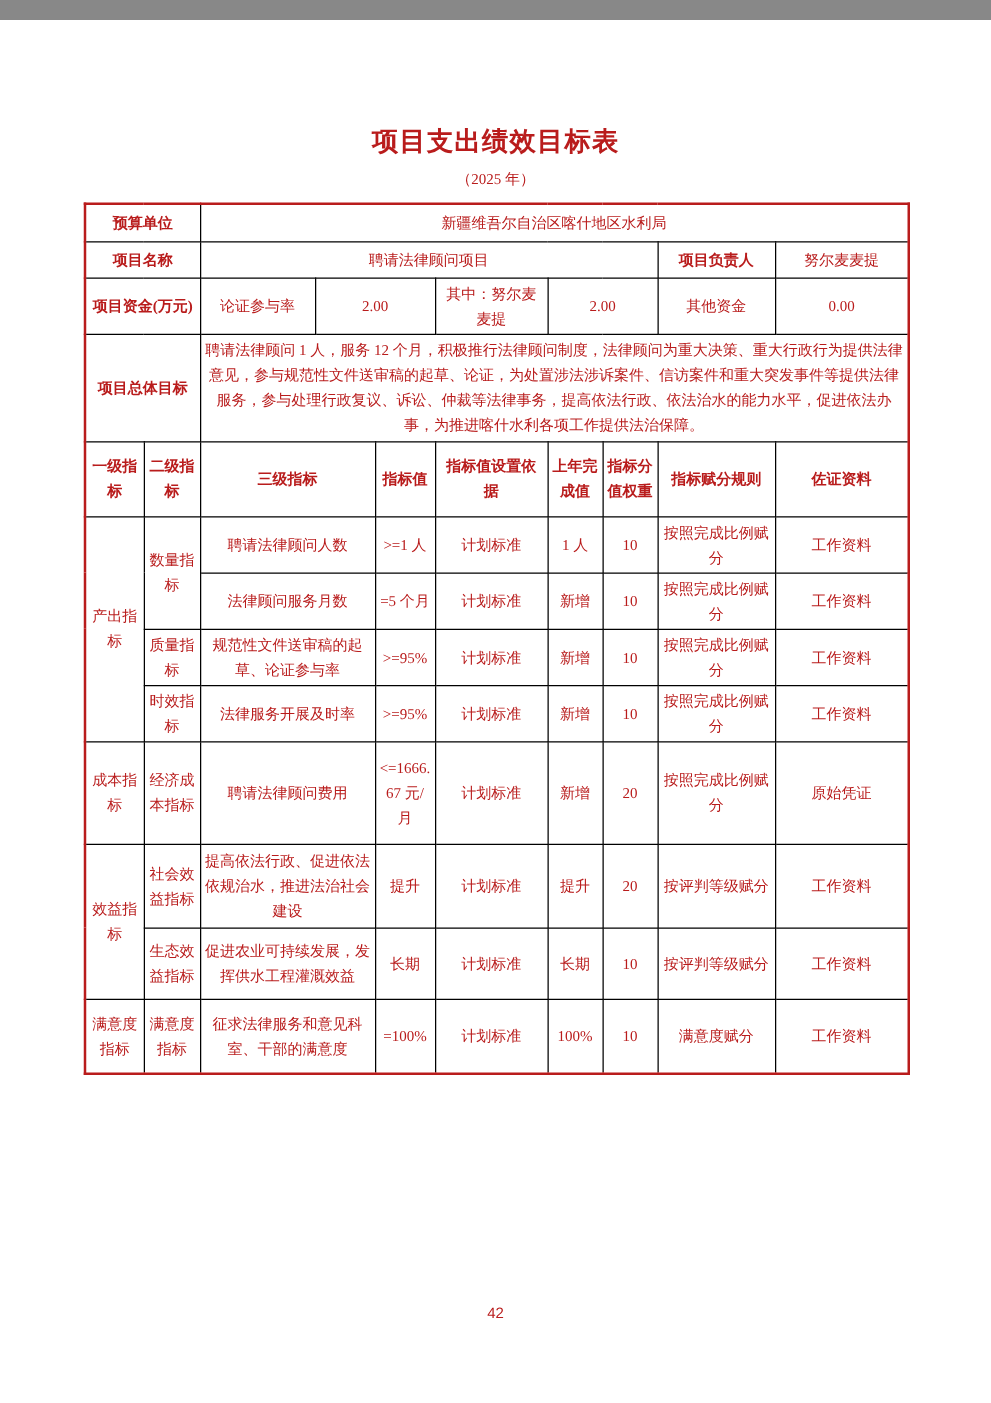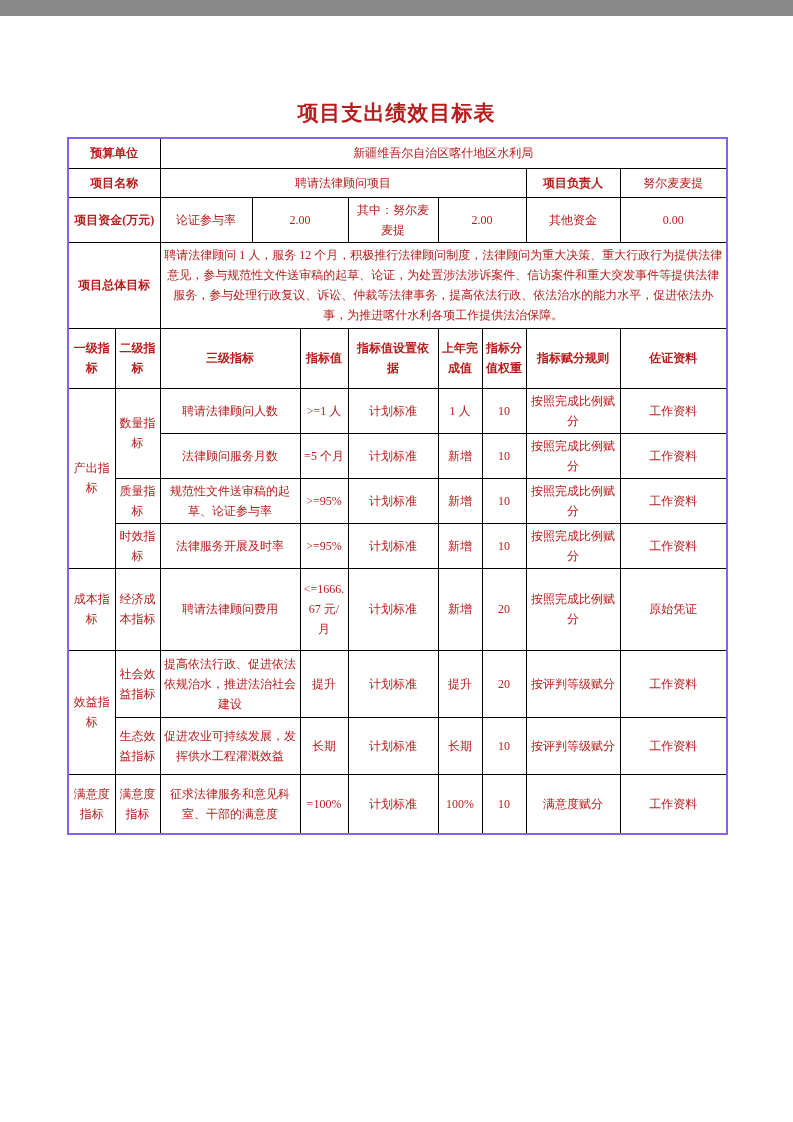--- a/index.html
+++ b/index.html
@@ -41,21 +41,21 @@
   }
   table.main td {
     border: 1px solid #000;
     font-size: 12px;
     text-align: center;
     vertical-align: middle;
     padding: 2px 3px;
     line-height: 20px;
     word-wrap: break-word;
   }
-  table.main { border: 2px solid #8b5cf6; }
+  table.main { border: 2px solid #b91c1c; }
   td.b { font-weight: bold; }
   td.goal-text {
     text-align: justify;
     padding: 4px 8px;
     line-height: 21.5px;
   }
   td.col-val { word-break: break-all; }
   
   tr.r-a  td { height: 30px; }
   tr.r-b  td { height: 29px; }
@@ -80,20 +80,21 @@
     font-family: "Liberation Sans", sans-serif;
   }
 </style>
 </head>
 <body>
 
 <div class="page">
   <div class="content">
 
     <div class="title">项目支出绩效目标表</div>
+    <div class="subtitle">（2025 年）</div>
 
     <table class="main">
       <colgroup>
         <col style="width:47px">
           <col style="width:45px">
           <col style="width:92px">
         <col style="width:48px">
           <col style="width:48px">
           <col style="width:90px">
         <col style="width:44px">
@@ -230,13 +231,14 @@
         <td>100%</td>
         <td>10</td>
         <td>满意度赋分</td>
         <td>工作资料</td>
       </tr>
 
     </tbody>
       </table>
   </div>
 
+  <div class="pageno">42</div>
 </div>
 
 </body></html>

